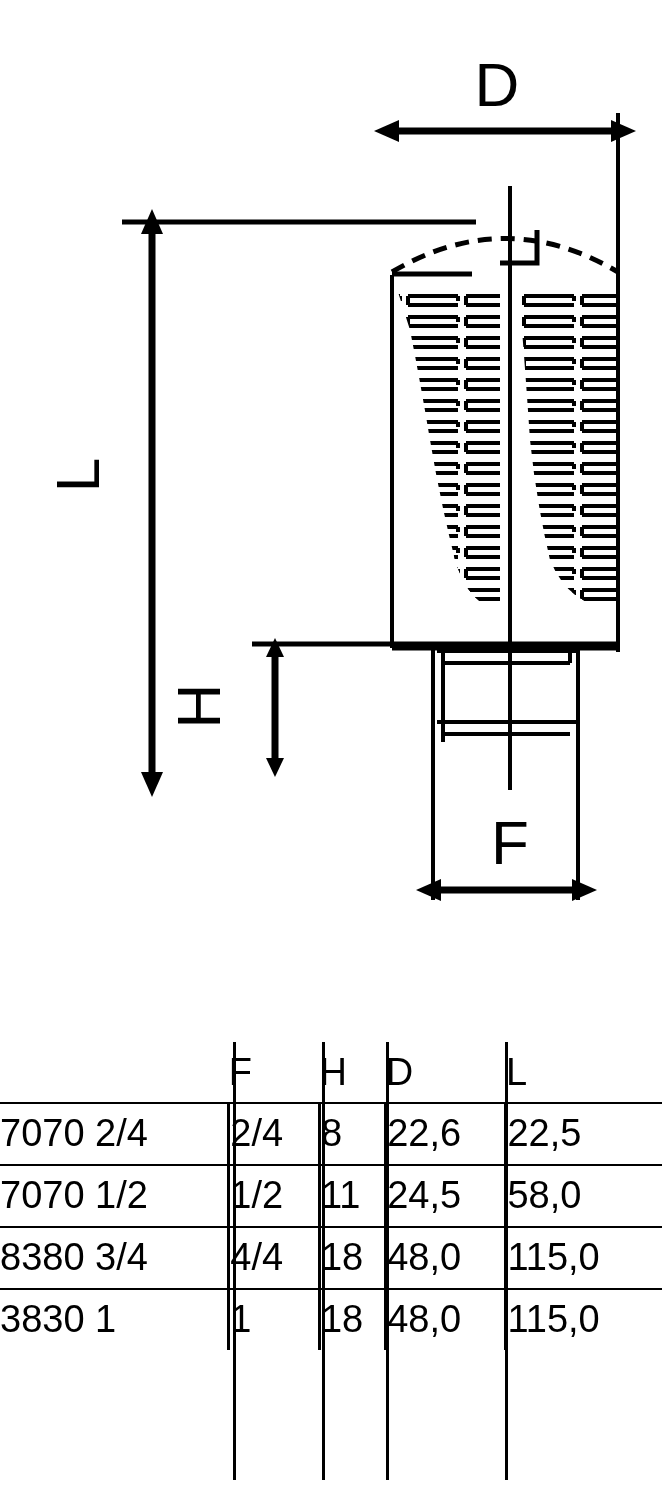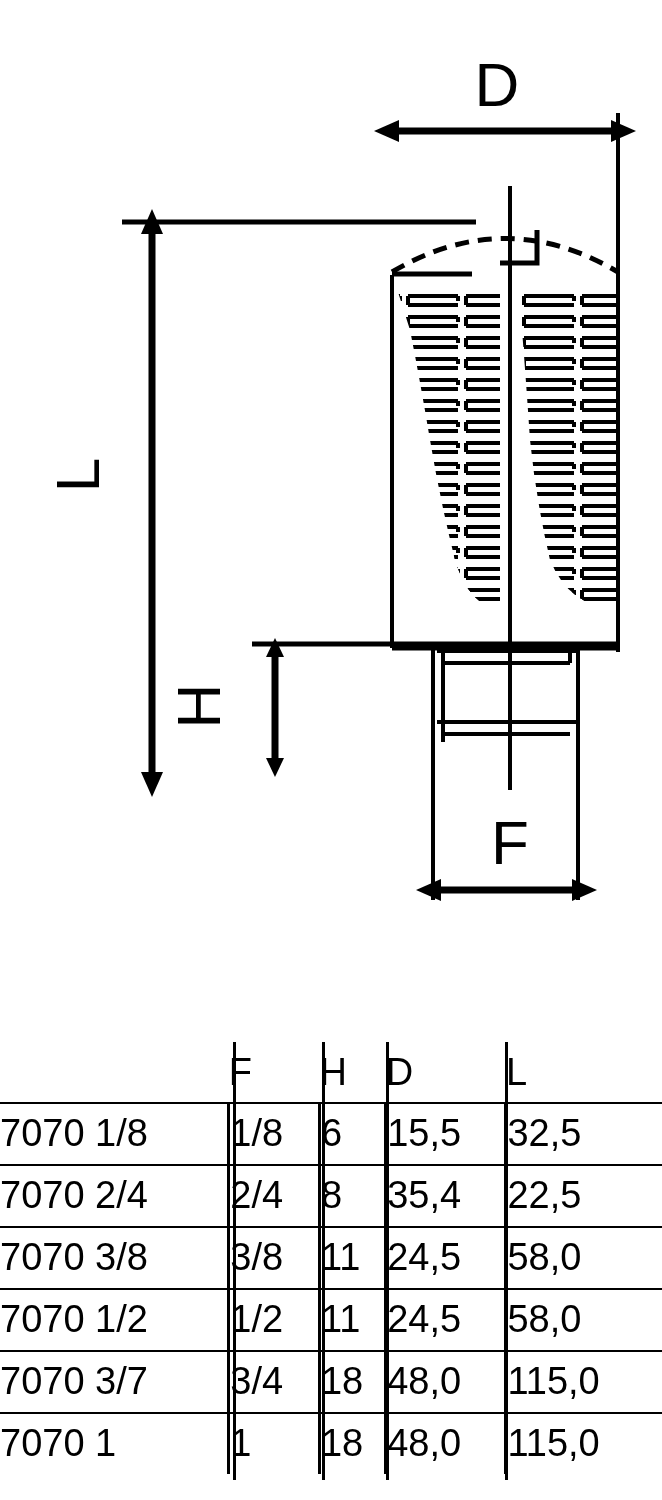--- a/index.html
+++ b/index.html
@@ -177,56 +177,42 @@
   <tbody>
     <tr class="hdr-row">
       <td class="col-model"></td>
       <td class="col-f cell-pad">F</td>
       <td class="col-h cell-pad">H</td>
       <td class="col-d cell-pad">D</td>
       <td class="col-l cell-pad">L</td>
     </tr>
 
     <tr class="body-row">
-      <td class="col-model">7070 1/8</td>
-      <td class="col-f cell-pad">1/8</td>
-      <td class="col-h cell-pad">6</td>
-      <td class="col-d cell-pad">15,5</td>
-      <td class="col-l cell-pad">32,5</td>
-    </tr>
-    <tr class="body-row">
       <td class="col-model">7070 2/4</td>
       <td class="col-f cell-pad">2/4</td>
       <td class="col-h cell-pad">8</td>
-      <td class="col-d cell-pad">35,4</td>
+      <td class="col-d cell-pad">22,6</td>
       <td class="col-l cell-pad">22,5</td>
-    </tr>
-    <tr class="body-row">
-      <td class="col-model">7070 3/8</td>
-      <td class="col-f cell-pad">3/8</td>
-      <td class="col-h cell-pad">11</td>
-      <td class="col-d cell-pad">24,5</td>
-      <td class="col-l cell-pad">58,0</td>
     </tr>
     <tr class="body-row">
       <td class="col-model">7070 1/2</td>
       <td class="col-f cell-pad">1/2</td>
       <td class="col-h cell-pad">11</td>
       <td class="col-d cell-pad">24,5</td>
       <td class="col-l cell-pad">58,0</td>
     </tr>
     <tr class="body-row">
-      <td class="col-model">7070 3/7</td>
-      <td class="col-f cell-pad">3/4</td>
+      <td class="col-model">8380 3/4</td>
+      <td class="col-f cell-pad">4/4</td>
       <td class="col-h cell-pad">18</td>
       <td class="col-d cell-pad">48,0</td>
       <td class="col-l cell-pad">115,0</td>
     </tr>
     <tr class="body-row">
-      <td class="col-model">7070 1</td>
+      <td class="col-model">3830 1</td>
       <td class="col-f cell-pad">1</td>
       <td class="col-h cell-pad">18</td>
       <td class="col-d cell-pad">48,0</td>
       <td class="col-l cell-pad">115,0</td>
     </tr>
   </tbody>
 </table>
 
 <div class="vrule" id="rule-f"></div>
 <div class="vrule" id="rule-h"></div>

